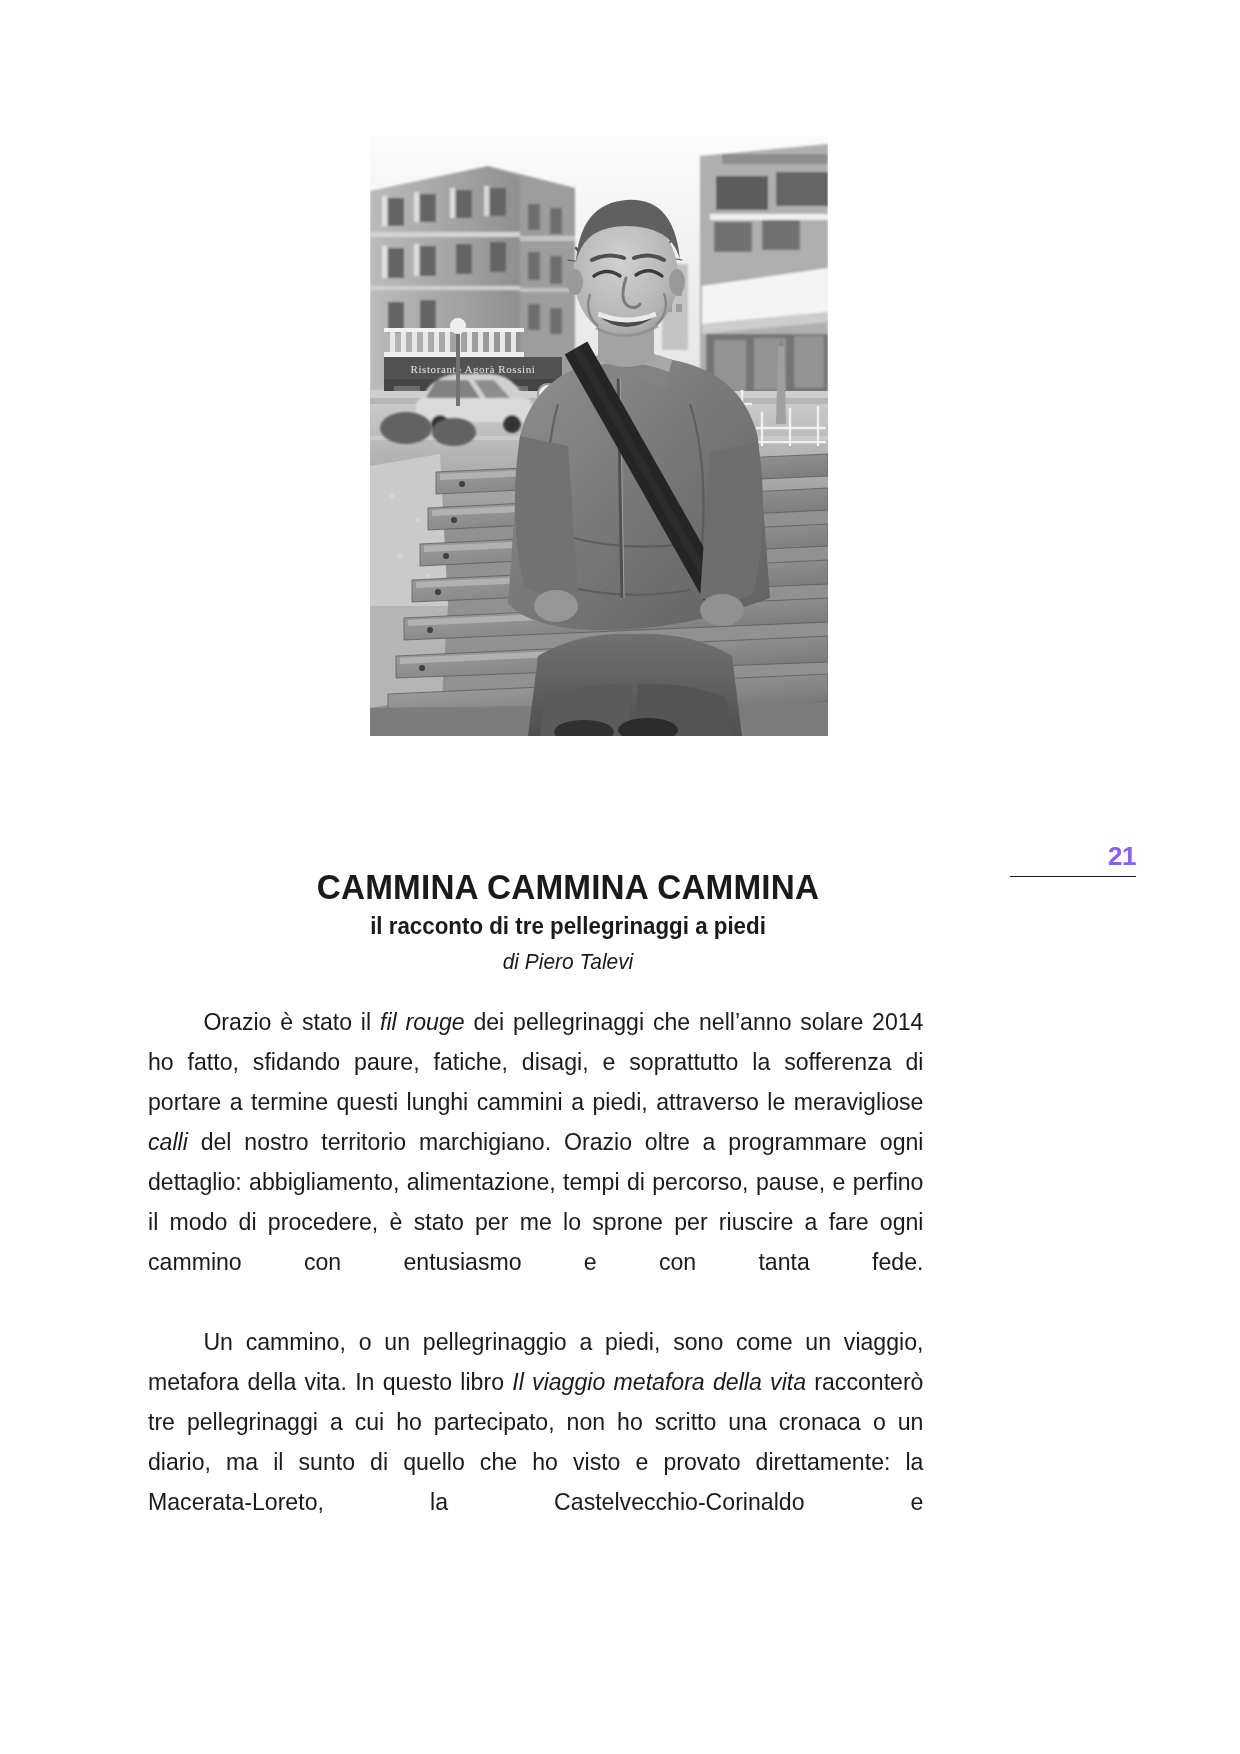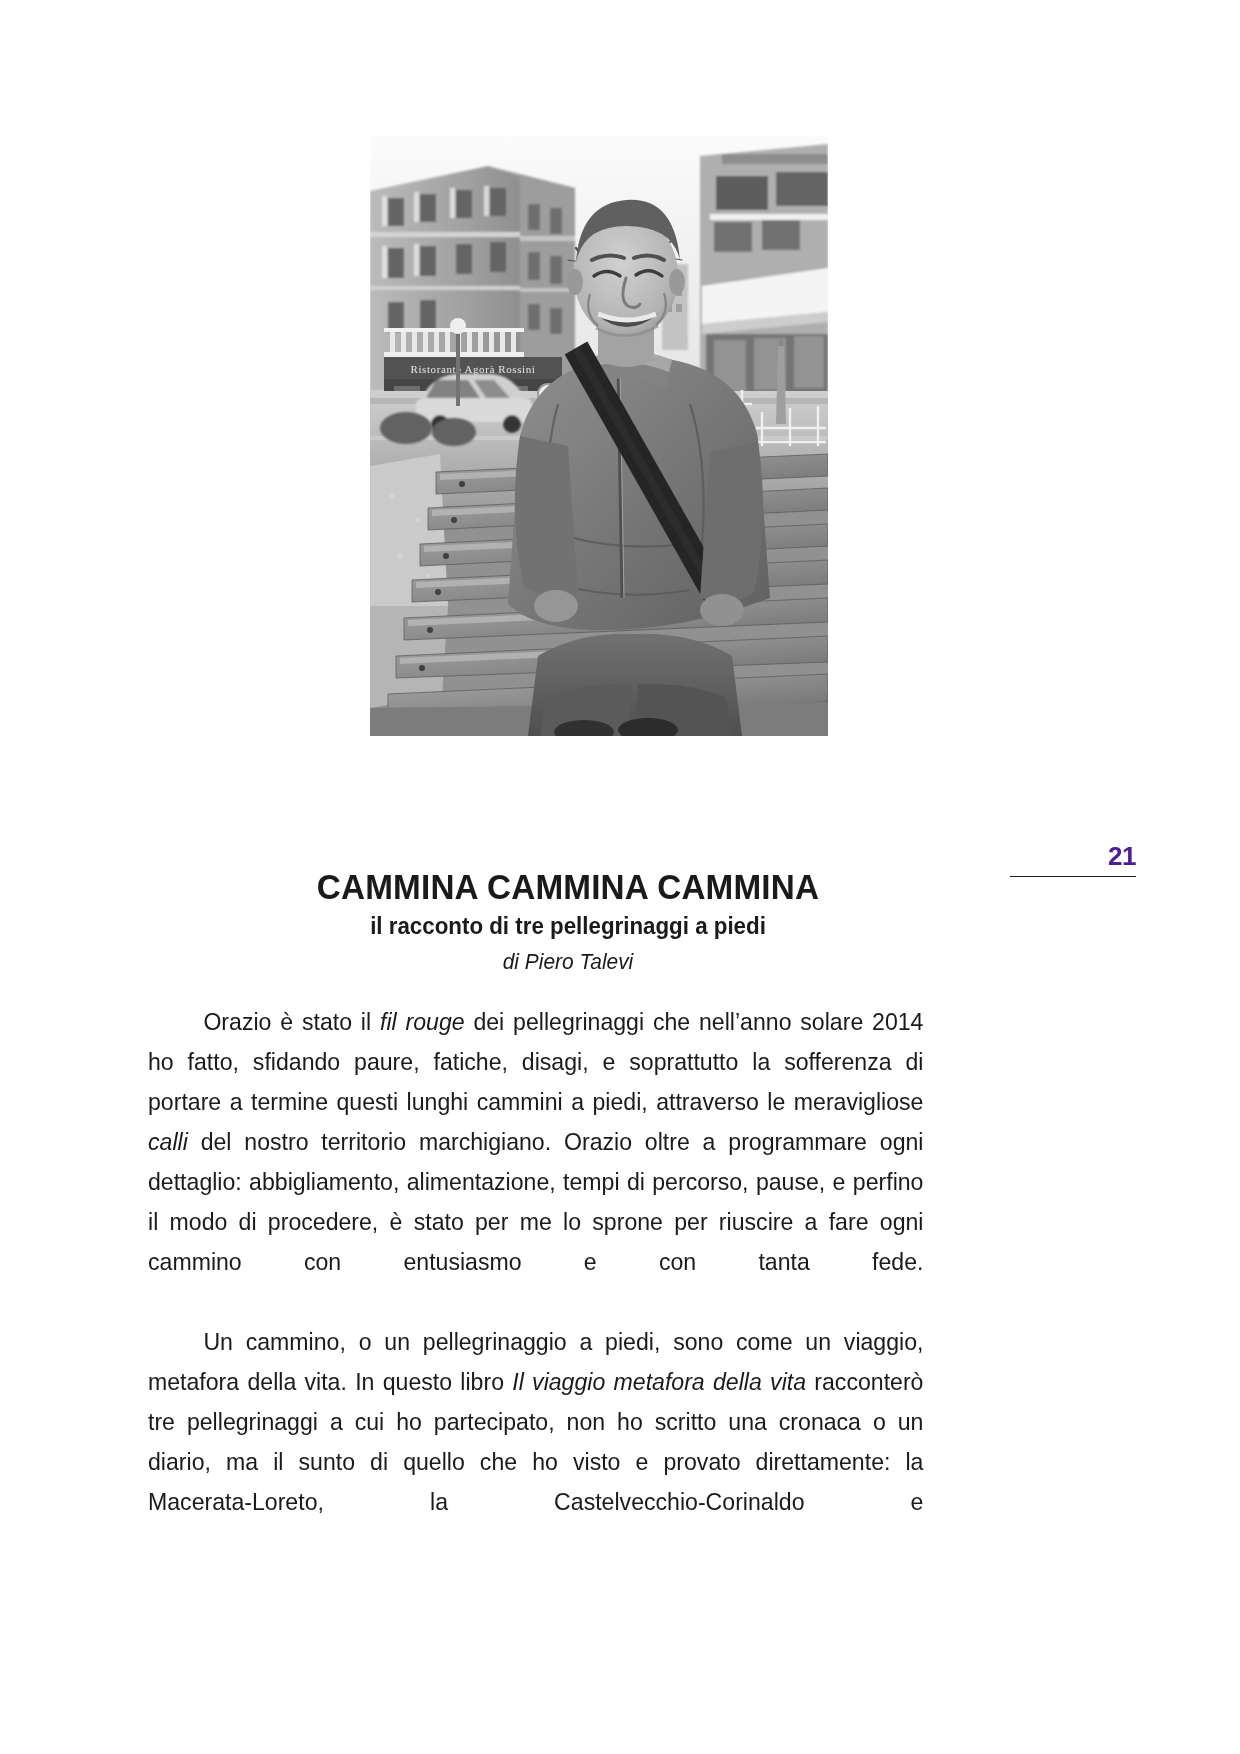--- a/index.html
+++ b/index.html
@@ -46,21 +46,21 @@
     right: 104px;
     top: 843px;
     width: 126px;
     text-align: right;
   }
   .folio-number {
     font-size: 26px;
     font-weight: bold;
     letter-spacing: -0.5px;
     line-height: 1;
-    color: #4c1d95;
+    color: #8b5cf6;
     display: block;
   }
   .folio-rule {
     margin-top: 7px;
     border-bottom: 1.6px solid #1a1a1a;
     width: 126px;
     height: 0;
   }
 
   

